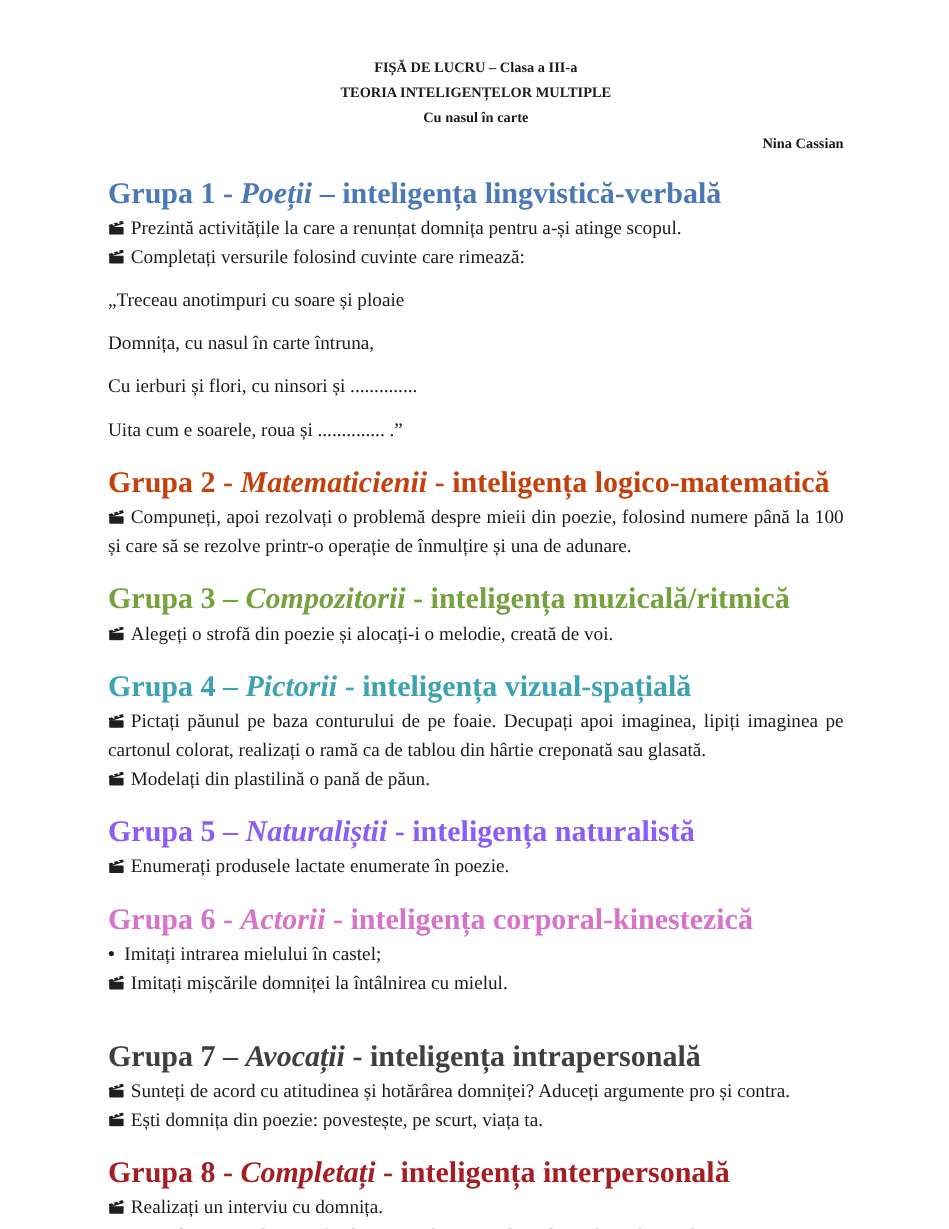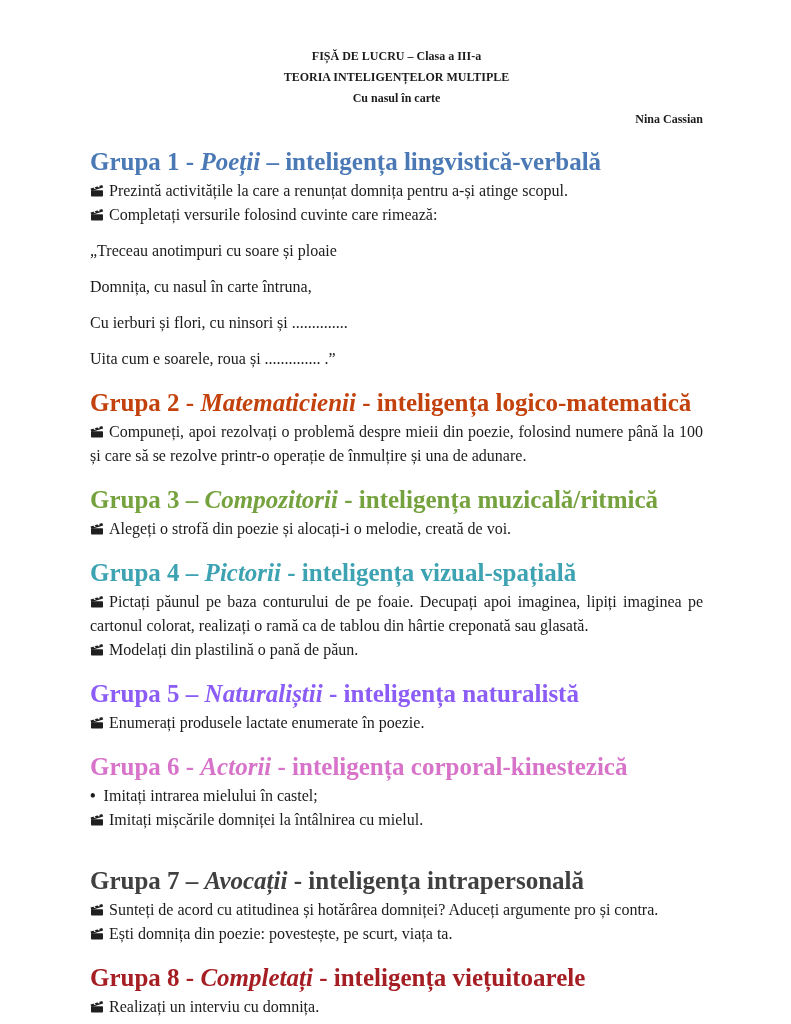--- a/index.html
+++ b/index.html
@@ -154,21 +154,21 @@
               <rect x="1" y="5.2" width="12" height="6.3" rx="0.8" fill="#1f1f1f"></rect>
             </svg></span><span class="item-text">Sunteți de acord cu atitudinea și hotărârea domniței? Aduceți argumente pro și contra.</span></p>
         <p class="item"><span class="clapper-wrap"><svg width="14" height="12" viewBox="0 0 14 12">
               <polygon points="0.5,3.6 12.2,0 13.2,2.4 1.5,6" fill="#1f1f1f"></polygon>
               <polygon points="3.2,2.4 4.6,2 5.8,3.4 4.4,3.9" fill="#ffffff"></polygon>
               <polygon points="7.4,1.2 8.8,0.8 10,2.1 8.6,2.6" fill="#ffffff"></polygon>
               <rect x="1" y="5.2" width="12" height="6.3" rx="0.8" fill="#1f1f1f"></rect>
             </svg></span><span class="item-text">Ești domnița din poezie: povestește, pe scurt, viața ta.</span></p>
       </section>
       <section class="group">
-        <h2 class="group-heading" style="color: rgb(165, 30, 35);"><span>Grupa 8 - </span><em>Completați</em><span> - inteligența viețuitoarele</span></h2>
+        <h2 class="group-heading" style="color: rgb(165, 30, 35);"><span>Grupa 8 - </span><em>Completați</em><span> - inteligența interpersonală</span></h2>
         <p class="item"><span class="clapper-wrap"><svg width="14" height="12" viewBox="0 0 14 12">
               <polygon points="0.5,3.6 12.2,0 13.2,2.4 1.5,6" fill="#1f1f1f"></polygon>
               <polygon points="3.2,2.4 4.6,2 5.8,3.4 4.4,3.9" fill="#ffffff"></polygon>
               <polygon points="7.4,1.2 8.8,0.8 10,2.1 8.6,2.6" fill="#ffffff"></polygon>
               <rect x="1" y="5.2" width="12" height="6.3" rx="0.8" fill="#1f1f1f"></rect>
             </svg></span><span class="item-text">Realizați un interviu cu domnița.</span></p>
         <p class="item"><span class="clapper-wrap"></span><span class="item-text">Dați sfaturi copiilor care își doresc să obțină rezultate foarte bune la școală.</span></p>
       </section>
     </main>
 </div>

